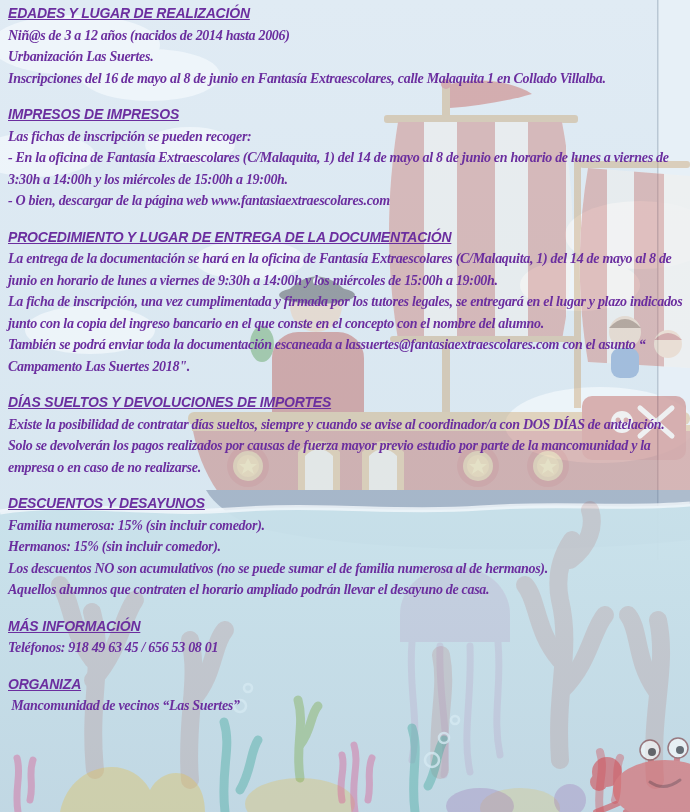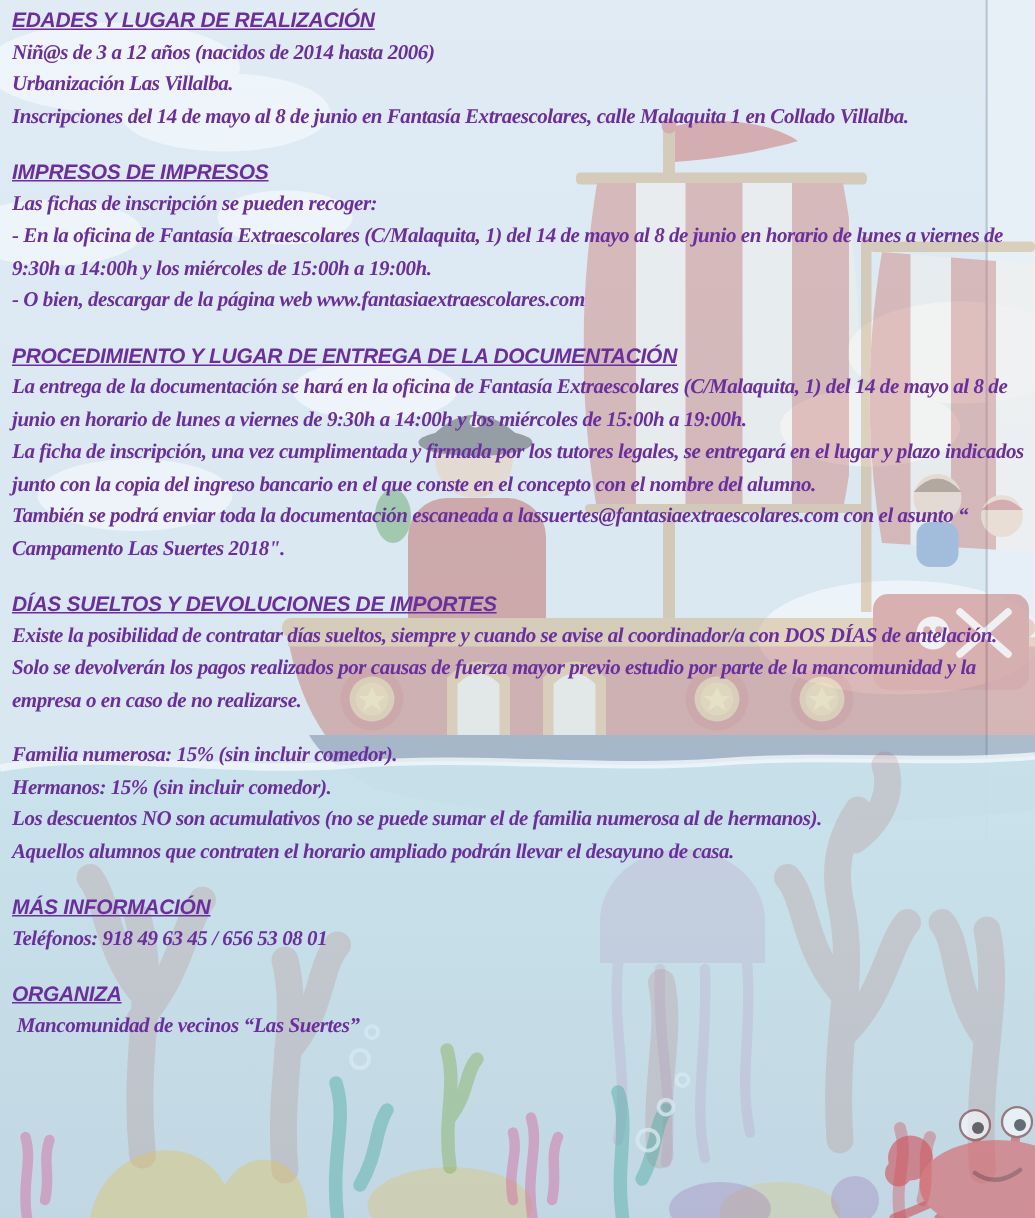--- a/index.html
+++ b/index.html
@@ -238,41 +238,42 @@
       <circle cx="678" cy="748" r="10" fill="#ffffff" stroke="#7d3a3e" stroke-width="1.5"></circle>
       <circle cx="680" cy="750" r="4" fill="#26262b"></circle>
       <path d="M650,782 Q664,792 680,780" stroke="#8c3038" stroke-width="3" fill="none" stroke-linecap="round"></path>
     </g>
   </svg>
 
   <div class="content">
       <section>
         <h2>EDADES Y LUGAR DE REALIZACIÓN</h2>
         <p>Niñ@s de 3 a 12 años (nacidos de 2014 hasta 2006)</p>
-        <p>Urbanización Las Villalba.</p>
-        <p>Inscripciones del 14 de mayo al 8 de junio en Fantasía Extraescolares, calle Malaquita 1 en Collado Villalba.</p>
+        <p>Urbanización Las Suertes.</p>
+        <p>Inscripciones del 16 de mayo al 8 de junio en Fantasía Extraescolares, calle Malaquita 1 en Collado Villalba.</p>
       </section>
       <section>
         <h2>IMPRESOS DE IMPRESOS</h2>
         <p>Las fichas de inscripción se pueden recoger:</p>
-        <p>- En la oficina de Fantasía Extraescolares (C/Malaquita, 1) del 14 de mayo al 8 de junio en horario de lunes a viernes de 9:30h a 14:00h y los miércoles de 15:00h a 19:00h.</p>
+        <p>- En la oficina de Fantasía Extraescolares (C/Malaquita, 1) del 14 de mayo al 8 de junio en horario de lunes a viernes de 3:30h a 14:00h y los miércoles de 15:00h a 19:00h.</p>
         <p>- O bien, descargar de la página web www.fantasiaextraescolares.com</p>
       </section>
       <section>
         <h2>PROCEDIMIENTO Y LUGAR DE ENTREGA DE LA DOCUMENTACIÓN</h2>
         <p>La entrega de la documentación se hará en la oficina de Fantasía Extraescolares (C/Malaquita, 1) del 14 de mayo al 8 de junio en horario de lunes a viernes de 9:30h a 14:00h y los miércoles de 15:00h a 19:00h.</p>
         <p>La ficha de inscripción, una vez cumplimentada y firmada por los tutores legales, se entregará en el lugar y plazo indicados junto con la copia del ingreso bancario en el que conste en el concepto con el nombre del alumno.</p>
         <p>También se podrá enviar toda la documentación escaneada a lassuertes@fantasiaextraescolares.com con el asunto “ Campamento Las Suertes 2018".</p>
       </section>
       <section>
         <h2>DÍAS SUELTOS Y DEVOLUCIONES DE IMPORTES</h2>
         <p>Existe la posibilidad de contratar días sueltos, siempre y cuando se avise al coordinador/a con DOS DÍAS de antelación.</p>
         <p>Solo se devolverán los pagos realizados por causas de fuerza mayor previo estudio por parte de la mancomunidad y la empresa o en caso de no realizarse.</p>
       </section>
       <section>
+        <h2>DESCUENTOS Y DESAYUNOS</h2>
         <p>Familia numerosa: 15% (sin incluir comedor).</p>
         <p>Hermanos: 15% (sin incluir comedor).</p>
         <p>Los descuentos NO son acumulativos (no se puede sumar el de familia numerosa al de hermanos).</p>
         <p>Aquellos alumnos que contraten el horario ampliado podrán llevar el desayuno de casa.</p>
       </section>
       <section>
         <h2>MÁS INFORMACIÓN</h2>
         <p>Teléfonos: 918 49 63 45 / 656 53 08 01</p>
       </section>
       <section>

